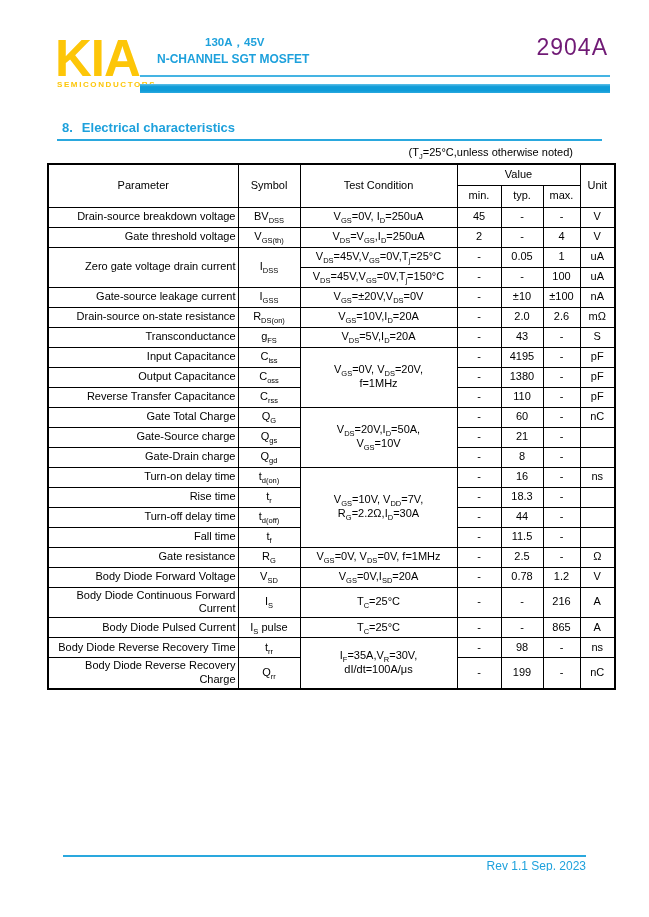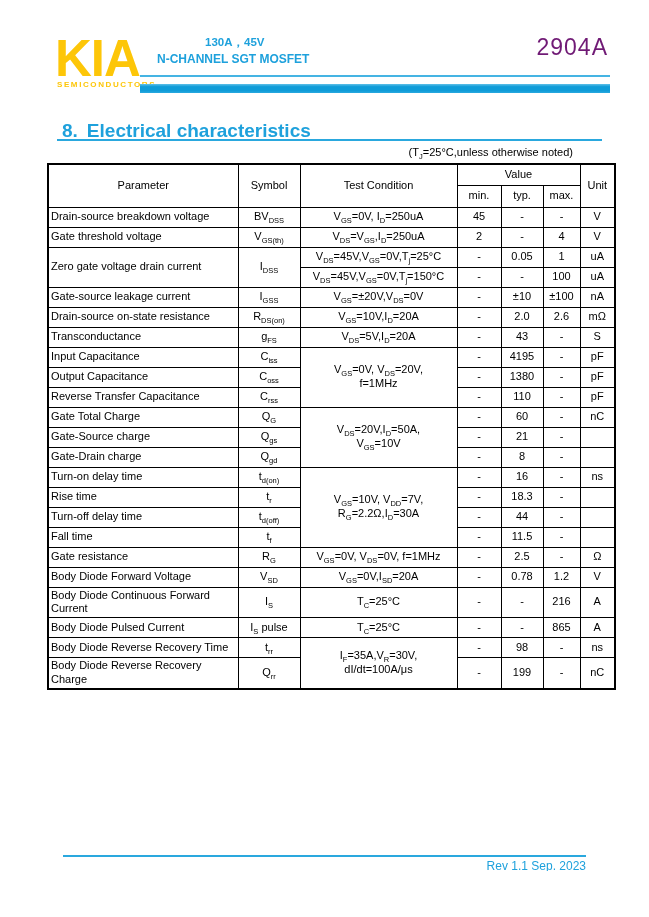--- a/index.html
+++ b/index.html
@@ -12,40 +12,40 @@
   .logo-subtext{position:absolute;left:57px;top:80px;font-size:8px;font-weight:bold;
                 letter-spacing:1.6px;color:#fdc608;}
   .spec-line1{position:absolute;left:157px;top:35px;font-size:11.5px;font-weight:bold;color:#1ea1dc;margin-left:48px;}
   .spec-line2{position:absolute;left:157px;top:52px;font-size:12px;font-weight:bold;color:#1ea1dc;}
   .part-number{position:absolute;right:41px;top:34px;font-size:23px;color:#701a75;letter-spacing:1px;}
   .rule-thin{position:absolute;left:140px;top:75px;width:470px;height:2px;background:#45b4e3;}
   .rule-thick{position:absolute;left:140px;top:84px;width:470px;height:9px;
               background:linear-gradient(#5fc0e8,#0f9cd8 30%,#0f9cd8 75%,#2aa9df);}
 
   
-  .section-heading{position:absolute;left:62px;top:120px;font-size:19px;font-weight:bold;color:#1ea1dc;}
+  .section-heading{position:absolute;left:62px;top:120px;font-size:13px;font-weight:bold;color:#1ea1dc;}
   .section-heading .num{margin-right:9px;}
   .section-underline{position:absolute;left:57px;top:139px;width:545px;height:2px;background:#2aa8de;}
 
   
   .table-note{position:absolute;left:36px;top:146px;width:537px;text-align:right;
               font-size:11px;color:#000;}
 
   
   table.chars{position:absolute;left:47px;top:163px;width:567px;border-collapse:collapse;
               table-layout:fixed;font-size:11px;color:#000;}
   table.chars{border:2px solid #000;}
   table.chars th, table.chars td{border:1px solid #000;font-weight:normal;
               padding:1px 2px;line-height:1.25;overflow:hidden;}
   table.chars thead tr:first-child{height:21px;}
   table.chars thead tr:last-child{height:22px;}
   table.chars tbody tr{height:20px;}
   th{text-align:center;}
   td{text-align:center;}
-  td.c-param{text-align:left;padding-left:5px;padding-right:3px;}
+  td.c-param{text-align:right;padding-left:5px;padding-right:3px;}
   sub{font-size:7.5px;line-height:0;}
 
   
   .footer-rule{position:absolute;left:63px;top:855px;width:523px;height:2px;background:#2aa8de;}
   .page-indicator{position:absolute;left:63px;top:859px;width:523px;text-align:center;
                   font-size:10px;color:#1ea1dc;}
   .revision-label{position:absolute;right:63px;top:859px;font-size:12px;color:#1ea1dc;}
 </style>
 </head>
 <body>

